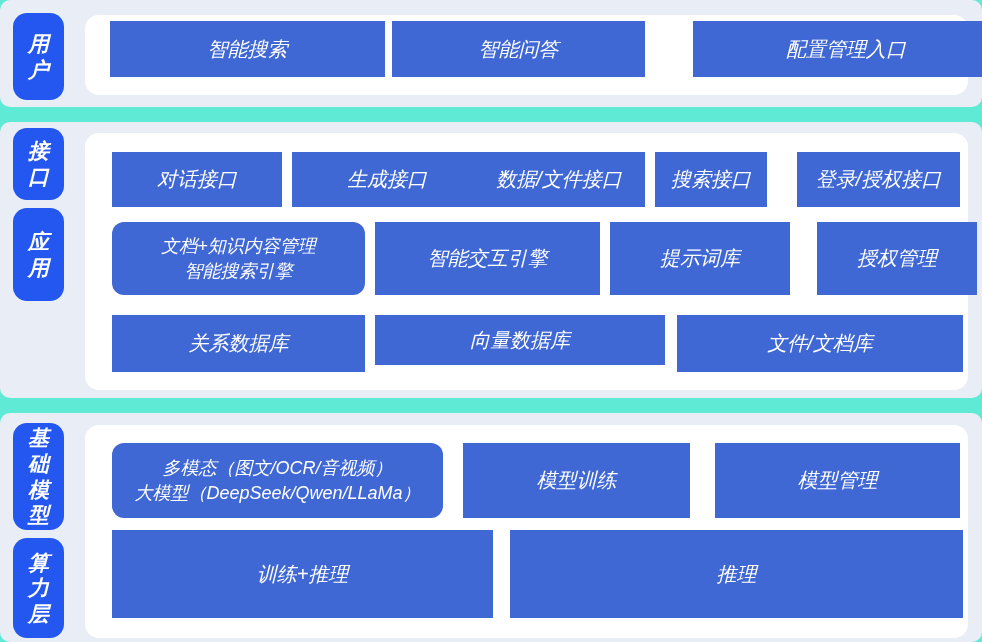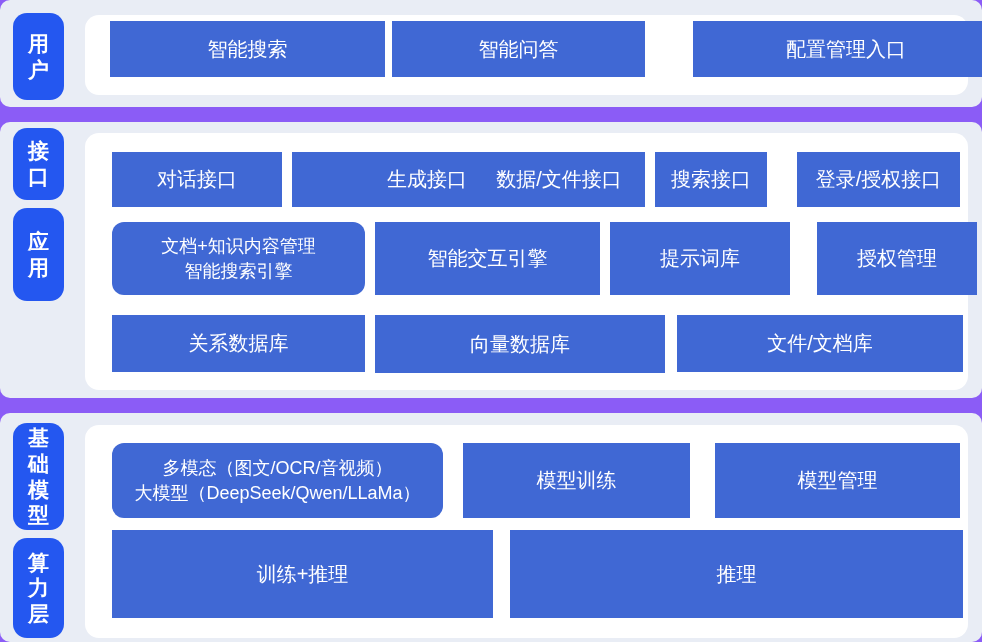--- a/index.html
+++ b/index.html
@@ -1,22 +1,23 @@
 <!DOCTYPE html>
 <html><head>
 <meta charset="utf-8">
 <style>
   html, body { margin: 0; padding: 0; background: #ffffff; }
   .stage {
     position: relative;
     width: 982px;
     height: 642px;
-    background: #8b5cf6;
+    background: #5eead4;
     font-family: "Liberation Sans", "DejaVu Sans", sans-serif;
     overflow: hidden;
+    font-style: italic;
   }
   .band {
     position: absolute;
     left: 0;
     right: 0;
     background: #e9edf5;
     border-radius: 10px;
   }
   .panel {
     position: absolute;
@@ -76,35 +77,35 @@
     <div class="vlabel" style="left:13px; top:6px; width:51px; height:72px;">
       <span class="vtext">接口</span>
     </div>
     <div class="vlabel" style="left:13px; top:86px; width:51px; height:93px;">
       <span class="vtext">应用</span>
     </div>
 
     <div class="panel" style="left:85px; top:11px; width:883px; height:257px;">
 
       <div class="node" style="left:27px; top:19px; width:170px; height:55px;">对话接口</div>
-      <div class="node" style="left:207px; top:19px; width:190px; height:55px;padding-left:40px;">生成接口</div>
+      <div class="node" style="left:207px; top:19px; width:190px; height:55px;">生成接口</div>
       <div class="node" style="left:388px; top:19px; width:172px; height:55px;">数据/文件接口</div>
       <div class="node" style="left:570px; top:19px; width:112px; height:55px;">搜索接口</div>
       <div class="node" style="left:712px; top:19px; width:163px; height:55px;">登录/授权接口</div>
 
       <div class="node two-line" style="left:27px; top:89px; width:253px; height:73px;">
         <span>文档+知识内容管理</span>
         <span>智能搜索引擎</span>
       </div>
       <div class="node" style="left:290px; top:89px; width:225px; height:73px;">智能交互引擎</div>
       <div class="node" style="left:525px; top:89px; width:180px; height:73px;">提示词库</div>
       <div class="node" style="left:715px; top:89px; width:160px; height:73px;margin-left:17px;">授权管理</div>
 
       <div class="node" style="left:27px; top:182px; width:253px; height:57px;">关系数据库</div>
-      <div class="node" style="left:290px; top:182px; width:290px; height:58px;">向量数据库</div>
+      <div class="node" style="left:290px; top:182px; width:290px; height:50px;">向量数据库</div>
       <div class="node" style="left:592px; top:182px; width:286px; height:57px;">文件/文档库</div>
     </div>
   </section>
 
   <section class="band" style="top:413px; height:229px;">
     <div class="vlabel" style="left:13px; top:10px; width:51px; height:107px;">
       <span class="vtext">基础模型</span>
     </div>
     <div class="vlabel" style="left:13px; top:125px; width:51px; height:100px;">
       <span class="vtext">算力层</span>

